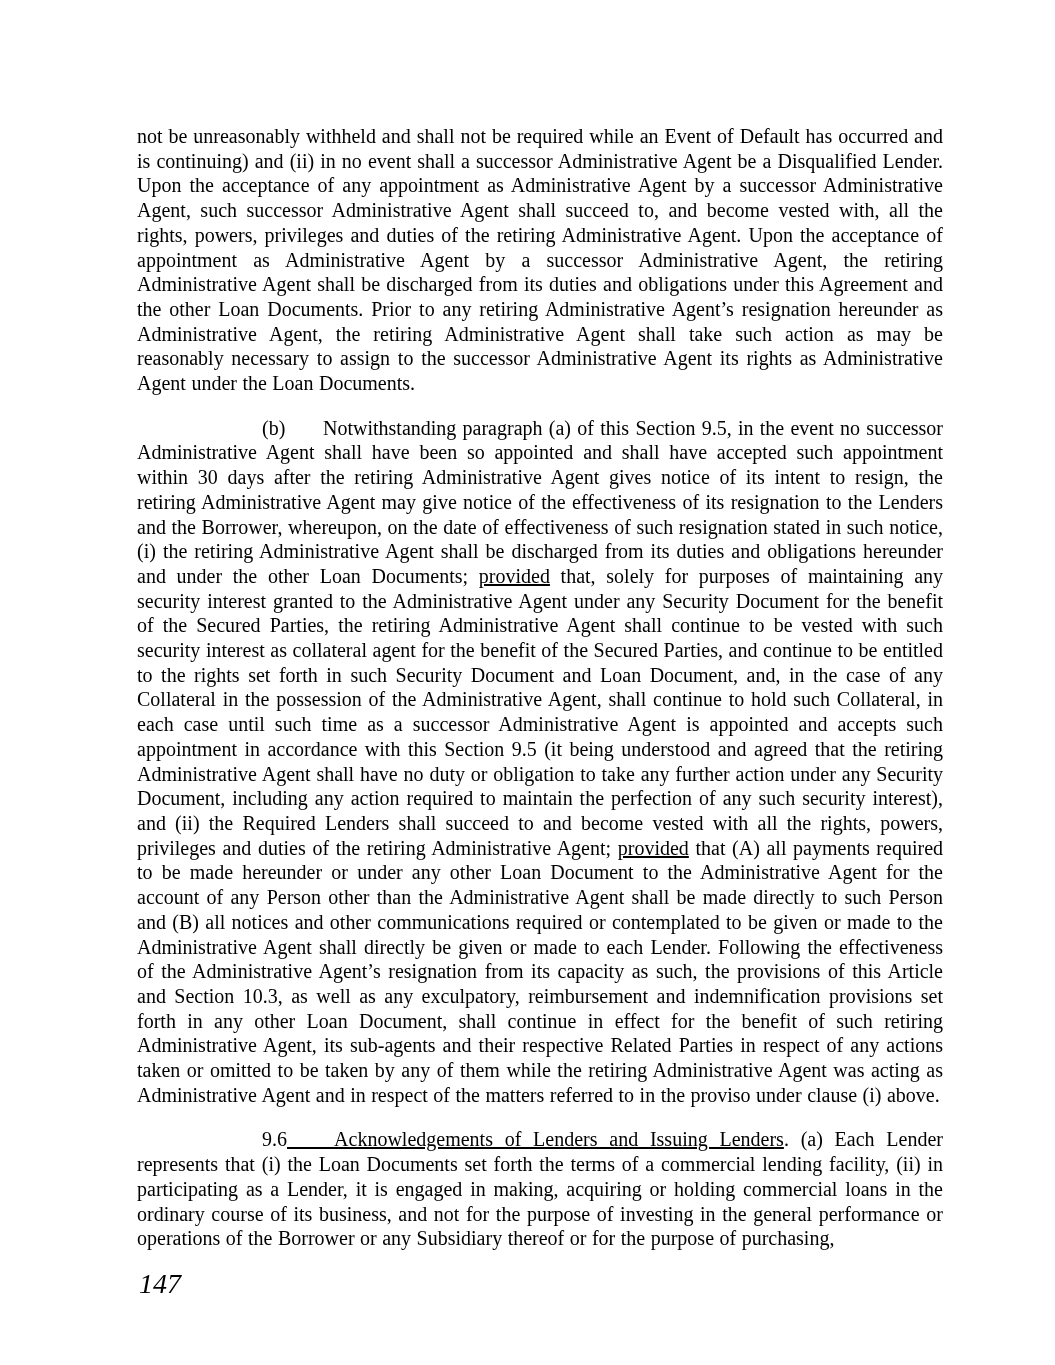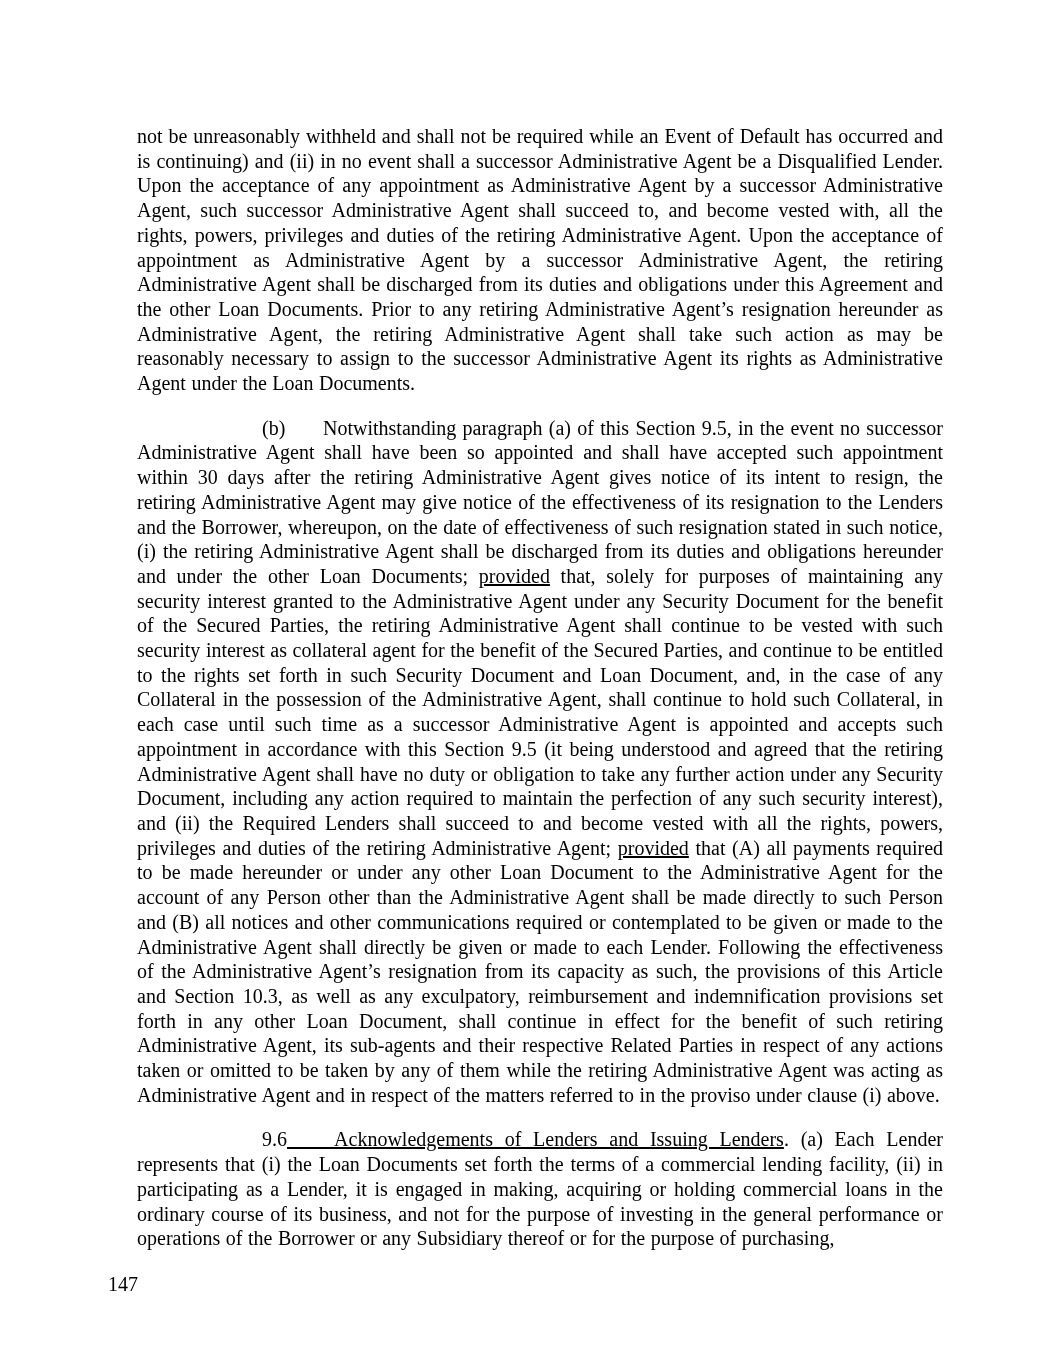--- a/index.html
+++ b/index.html
@@ -31,24 +31,25 @@
     word-spacing: 0.5px;
   }
   .para.indent {
     text-indent: 125px;
   }
   .u {
     text-decoration: underline;
   }
   .page-number {
     position: absolute;
-    left: 108px;
+    left: 139px;
     top: 1272px;
-    font-size: 20px;
+    font-size: 28px;
     line-height: 24.7px;
+    font-style: italic;
   }
 </style>
 </head>
 <body>
 
 <div class="page">
   <div class="content">
     <p class="para no-indent"><span>not be unreasonably withheld and shall not be required while an Event of Default has occurred and is continuing) and (ii) in no event shall a successor Administrative Agent be a Disqualified Lender. Upon the acceptance of any appointment as Administrative Agent by a successor Administrative Agent, such successor Administrative Agent shall succeed to, and become vested with, all the rights, powers, privileges and duties of the retiring Administrative Agent. Upon the acceptance of appointment as Administrative Agent by a successor Administrative Agent, the retiring Administrative Agent shall be discharged from its duties and obligations under this Agreement and the other Loan Documents. Prior to any retiring Administrative Agent’s resignation hereunder as Administrative Agent, the retiring Administrative Agent shall take such action as may be reasonably necessary to assign to the successor Administrative Agent its rights as Administrative Agent under the Loan Documents.</span></p>
     <p class="para indent"><span>(b)&nbsp;&nbsp;&nbsp;&nbsp;&nbsp;&nbsp;Notwithstanding paragraph (a) of this Section 9.5, in the event no successor Administrative Agent shall have been so appointed and shall have accepted such appointment within 30 days after the retiring Administrative Agent gives notice of its intent to resign, the retiring Administrative Agent may give notice of the effectiveness of its resignation to the Lenders and the Borrower, whereupon, on the date of effectiveness of such resignation stated in such notice, (i) the retiring Administrative Agent shall be discharged from its duties and obligations hereunder and under the other Loan Documents; </span><span class="u">provided</span><span> that, solely for purposes of maintaining any security interest granted to the Administrative Agent under any Security Document for the benefit of the Secured Parties, the retiring Administrative Agent shall continue to be vested with such security interest as collateral agent for the benefit of the Secured Parties, and continue to be entitled to the rights set forth in such Security Document and Loan Document, and, in the case of any Collateral in the possession of the Administrative Agent, shall continue to hold such Collateral, in each case until such time as a successor Administrative Agent is appointed and accepts such appointment in accordance with this Section 9.5 (it being understood and agreed that the retiring Administrative Agent shall have no duty or obligation to take any further action under any Security Document, including any action required to maintain the perfection of any such security interest), and (ii) the Required Lenders shall succeed to and become vested with all the rights, powers, privileges and duties of the retiring Administrative Agent; </span><span class="u">provided</span><span> that (A) all payments required to be made hereunder or under any other Loan Document to the Administrative Agent for the account of any Person other than the Administrative Agent shall be made directly to such Person and (B) all notices and other communications required or contemplated to be given or made to the Administrative Agent shall directly be given or made to each Lender. Following the effectiveness of the Administrative Agent’s resignation from its capacity as such, the provisions of this Article and Section 10.3, as well as any exculpatory, reimbursement and indemnification provisions set forth in any other Loan Document, shall continue in effect for the benefit of such retiring Administrative Agent, its sub-agents and their respective Related Parties in respect of any actions taken or omitted to be taken by any of them while the retiring Administrative Agent was acting as Administrative Agent and in respect of the matters referred to in the proviso under clause (i) above.</span></p>
     <p class="para indent"><span>9.6</span><span class="u">&nbsp;&nbsp;&nbsp;&nbsp;Acknowledgements of Lenders and Issuing Lenders</span><span>. (a) Each Lender represents that (i) the Loan Documents set forth the terms of a commercial lending facility, (ii) in participating as a Lender, it is engaged in making, acquiring or holding commercial loans in the ordinary course of its business, and not for the purpose of investing in the general performance or operations of the Borrower or any Subsidiary thereof or for the purpose of purchasing,</span></p>

